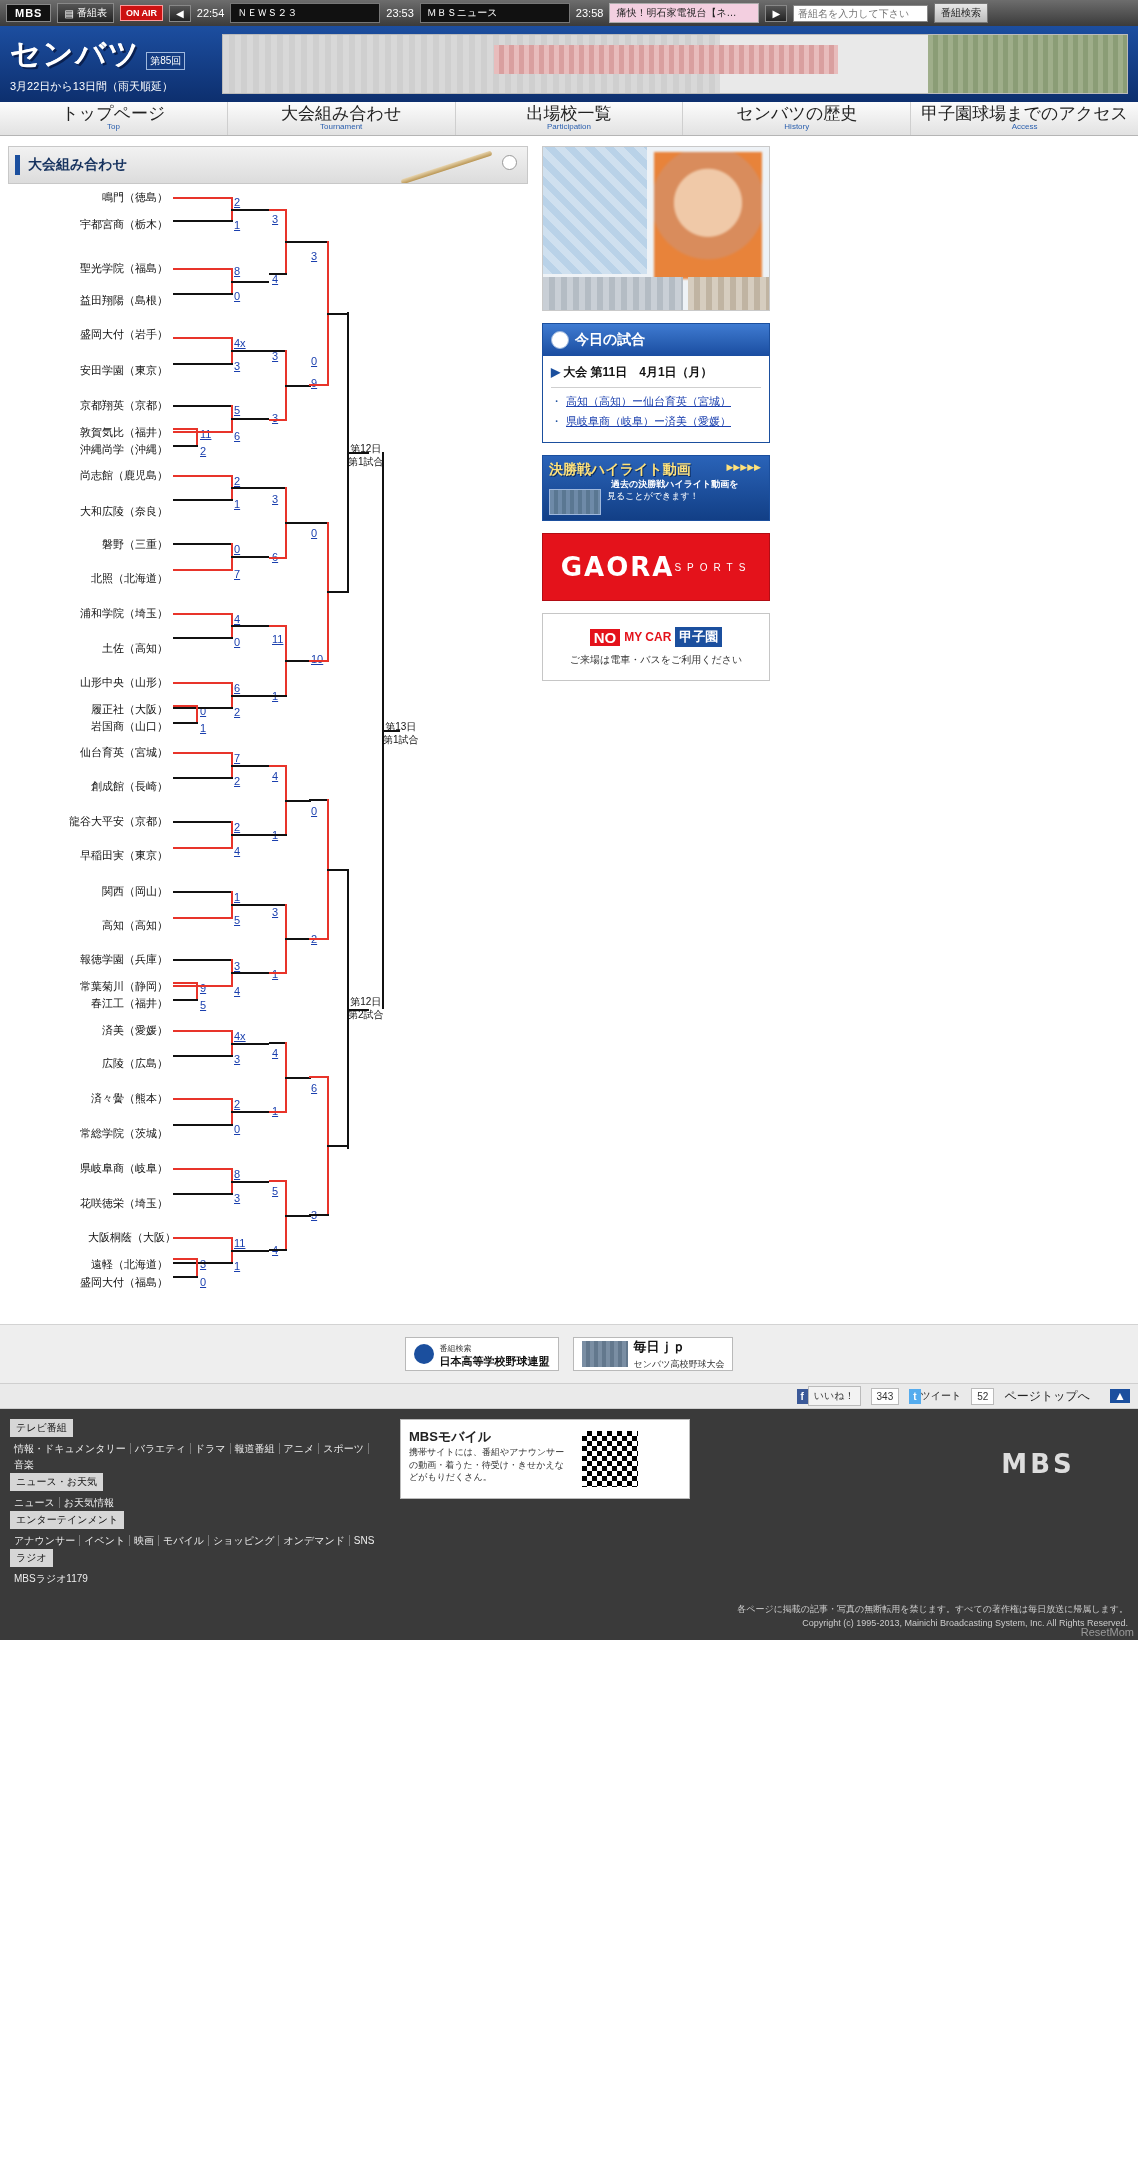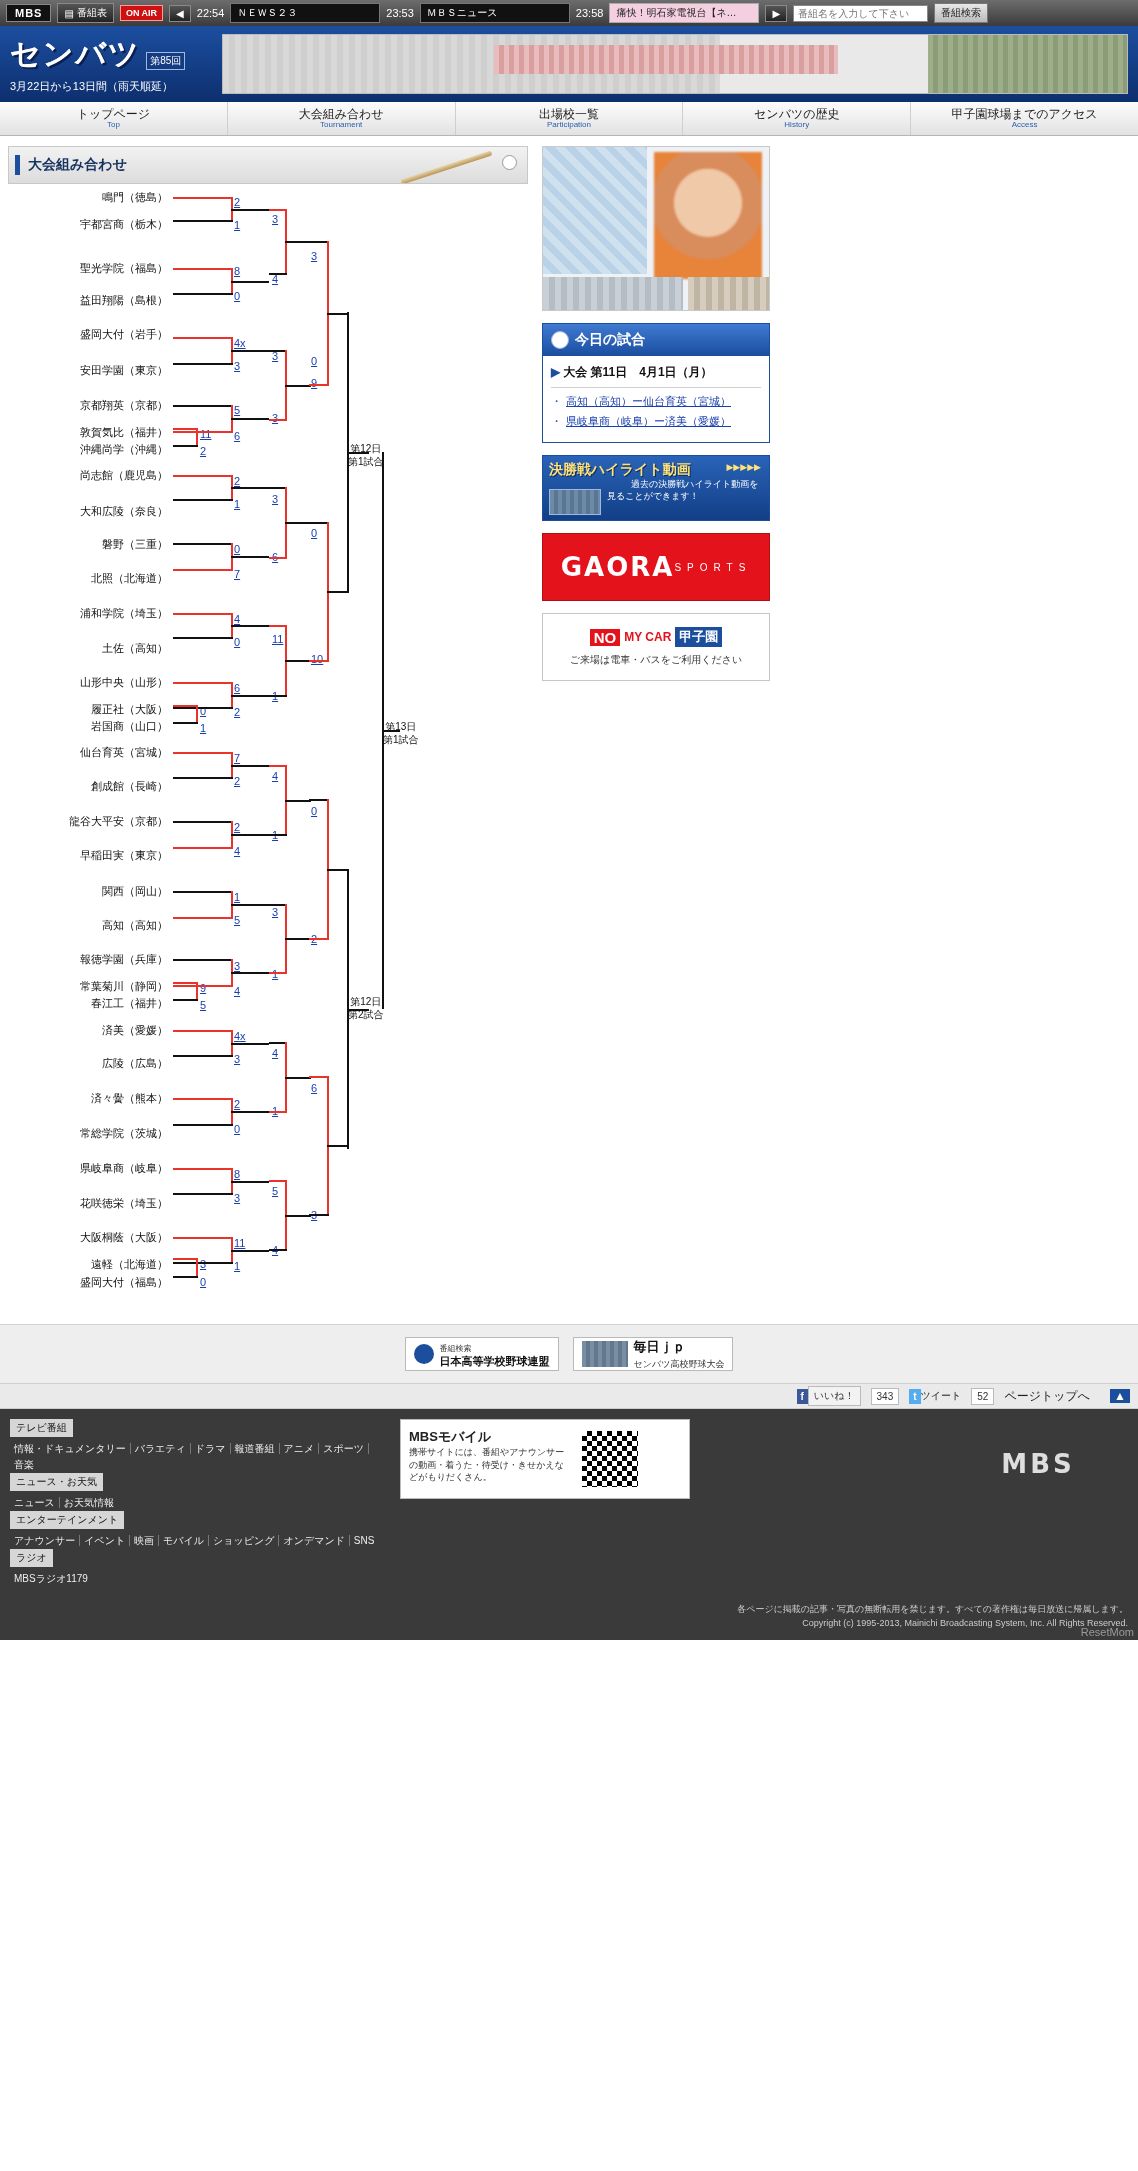--- a/index.html
+++ b/index.html
@@ -140,21 +140,21 @@
     text-align: center;
     border-right: 1px solid #cfcfcf;
     display: flex;
     flex-direction: column;
     justify-content: center;
     align-items: center;
     line-height: 1.1;
     cursor: pointer;
   }
   .nav-item:last-child { border-right: none; }
-  .nav-label { font-size: 12px; color: #222; }
+  .nav-label { font-size: 17px; color: #222; }
   .nav-sub { font-size: 8px; color: #2a5fae; }
 
   
   .content {
     display: flex;
     padding: 10px 8px 0 8px;
     background: #fff;
     align-items: flex-start;
   }
   .main-col { width: 520px; position: relative; }
@@ -439,21 +439,21 @@
           <div class="team" style="left: 48px; top: 728px;">高知（高知）</div>
           <div class="team" style="left: 48px; top: 762px;">報徳学園（兵庫）</div>
           <div class="team" style="left: 48px; top: 789px;">常葉菊川（静岡）</div>
           <div class="team" style="left: 48px; top: 806px;">春江工（福井）</div>
           <div class="team" style="left: 48px; top: 833px;">済美（愛媛）</div>
           <div class="team" style="left: 48px; top: 866px;">広陵（広島）</div>
           <div class="team" style="left: 48px; top: 901px;">済々黌（熊本）</div>
           <div class="team" style="left: 48px; top: 936px;">常総学院（茨城）</div>
           <div class="team" style="left: 48px; top: 971px;">県岐阜商（岐阜）</div>
           <div class="team" style="left: 48px; top: 1006px;">花咲徳栄（埼玉）</div>
-          <div class="team" style="left: 48px; top: 1040px;">大阪桐蔭（大阪）</div>
+          <div class="team" style="left: 56px; top: 1040px;">大阪桐蔭（大阪）</div>
           <div class="team" style="left: 48px; top: 1067px;">遠軽（北海道）</div>
           <div class="team" style="left: 48px; top: 1085px;">盛岡大付（福島）</div>
           <div class="score" style="left: 226px; top: 6px;">2</div>
           <div class="score" style="left: 226px; top: 29px;">1</div>
           <div class="score" style="left: 226px; top: 75px;">8</div>
           <div class="score" style="left: 226px; top: 100px;">0</div>
           <div class="score" style="left: 226px; top: 147px;">4x</div>
           <div class="score" style="left: 226px; top: 170px;">3</div>
           <div class="score" style="left: 226px; top: 214px;">5</div>
           <div class="score" style="left: 226px; top: 240px;">6</div>
@@ -674,21 +674,21 @@
             <li><span class="dot">・</span><a href="#">高知（高知）ー仙台育英（宮城）</a></li>
             <li><span class="dot">・</span><a href="#">県岐阜商（岐阜）ー済美（愛媛）</a></li>
           </ul>
         </div>
       </div>
 
       <div class="banner2">
         <div class="b2title">決勝戦ハイライト動画</div>
         <div class="arrows">▶▶▶▶▶</div>
         <div class="b2thumb"></div>
-        <div class="b2sub" style="padding-left:88px;">過去の決勝戦ハイライト動画を</div>
+        <div class="b2sub" style="padding-left:68px;font-weight:bold;">過去の決勝戦ハイライト動画を</div>
         <div class="b2sub" style="padding-left:64px;">見ることができます！</div>
       </div>
 
       <div class="banner3">
         <div class="g1">GAORA</div>
         <div class="g2">SPORTS</div>
       </div>
 
       <div class="banner4">
         <div class="b4row">

